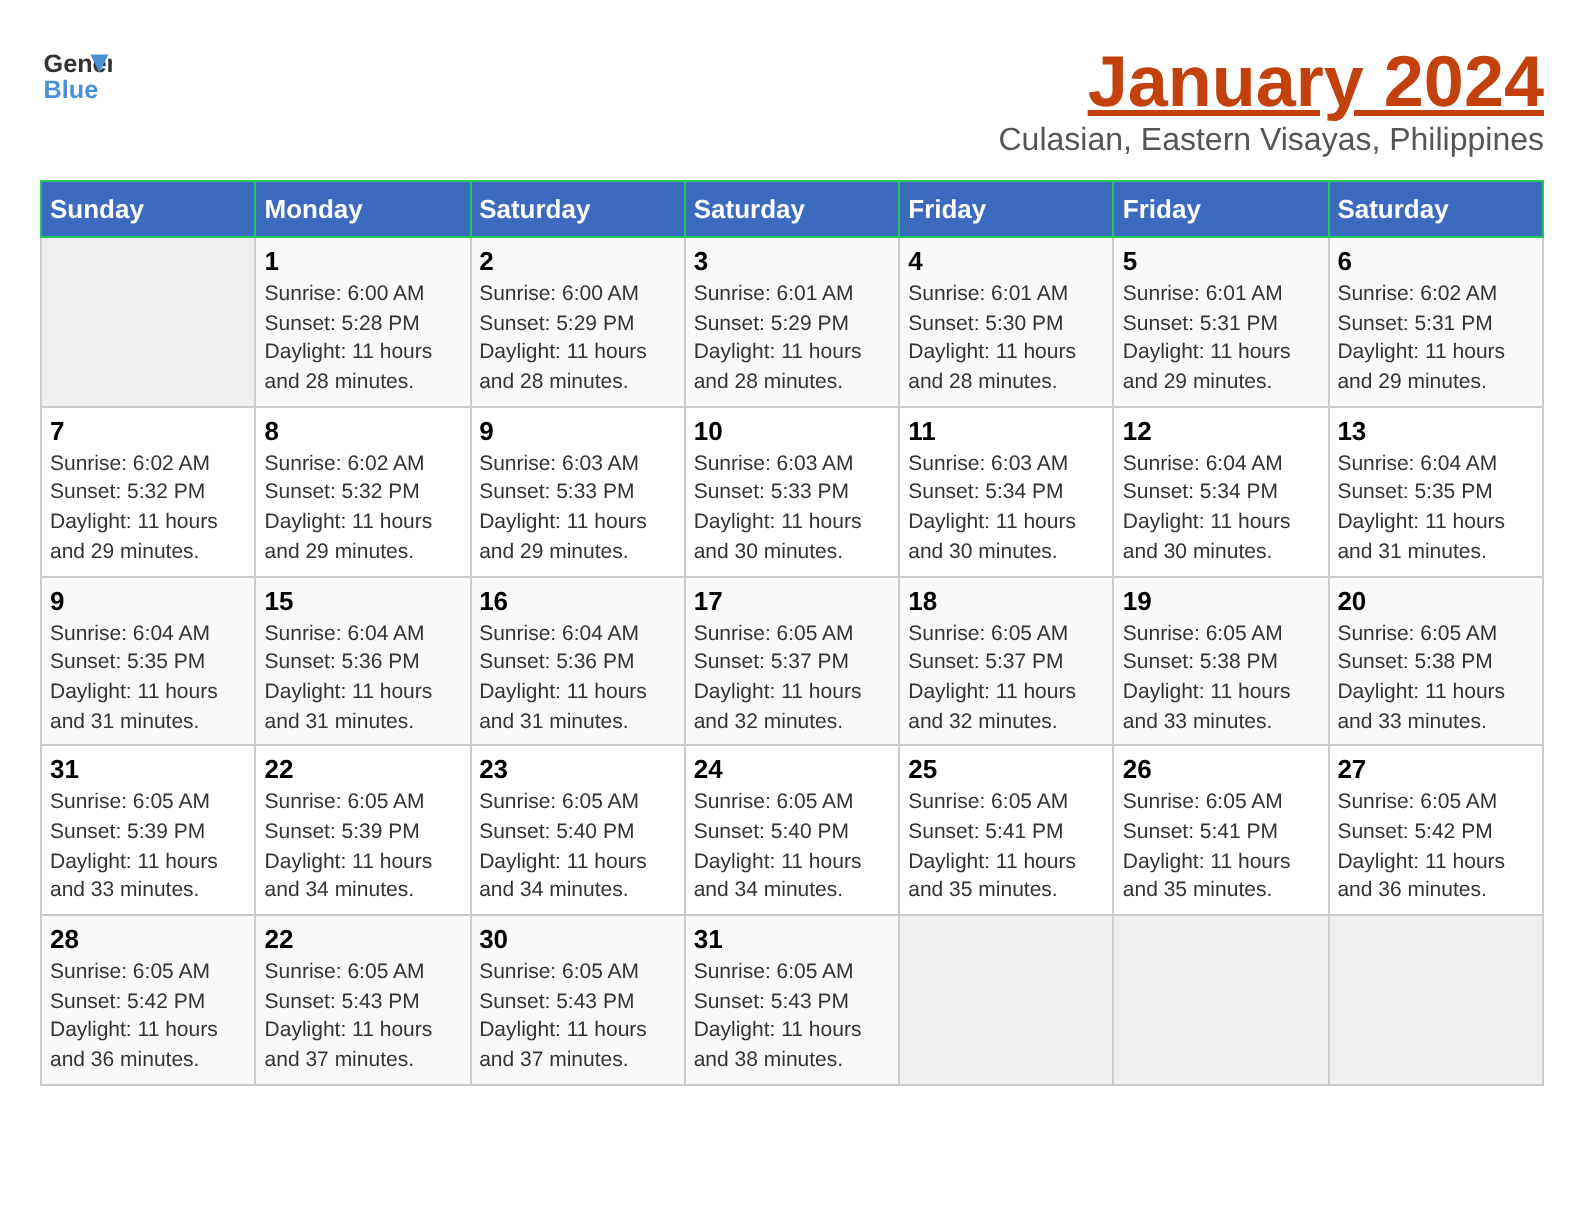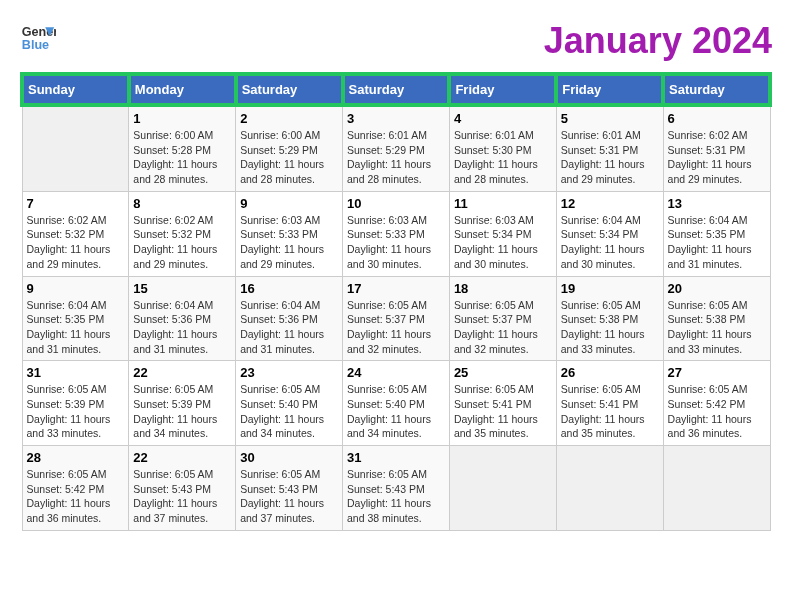--- a/index.html
+++ b/index.html
@@ -24,39 +24,40 @@
     .logo-icon {
       width: 36px;
       height: 36px;
     }
     .title-area {
       text-align: right;
     }
     .main-title {
       font-size: 36px;
       font-weight: bold;
-      color: #a21caf;
+      color: #c2410c;
+      text-decoration: underline;
     }
     .sub-title {
       font-size: 16px;
       color: #555;
     }
     table {
       width: 100%;
       border-collapse: collapse;
       font-size: 11px;
     }
     thead tr th {
       background-color: #3a6bbf;
       color: #fff;
       padding: 6px 4px;
       text-align: left;
       font-size: 13px;
       font-weight: bold;
-      border: 4px solid #22c55e;
+      border: 1px solid #22c55e;
     }
     tbody tr td {
       border: 1px solid #ccc;
       vertical-align: top;
       padding: 4px;
       min-height: 80px;
       width: calc(100% / 7);
     }
     tbody tr:nth-child(odd) td {
       background-color: #f9f9f9;
@@ -85,20 +86,21 @@
 <div class="header-area">
   <div class="logo">
     <svg class="logo-icon" viewBox="0 0 40 40">
       <text x="2" y="18" font-size="14" font-weight="bold" fill="#333">General</text>
       <text x="2" y="32" font-size="14" font-weight="bold" fill="#4a90d9">Blue</text>
       <polygon points="28,8 38,8 33,18" fill="#4a90d9"></polygon>
     </svg>
   </div>
   <div class="title-area">
     <div class="main-title">January 2024</div>
+    <div class="sub-title">Culasian, Eastern Visayas, Philippines</div>
   </div>
 </div>
 
 <table>
   <thead>
     <tr>
     <th>Sunday</th>
         <th>Monday</th>
         <th>Saturday</th>
         <th>Saturday</th>

